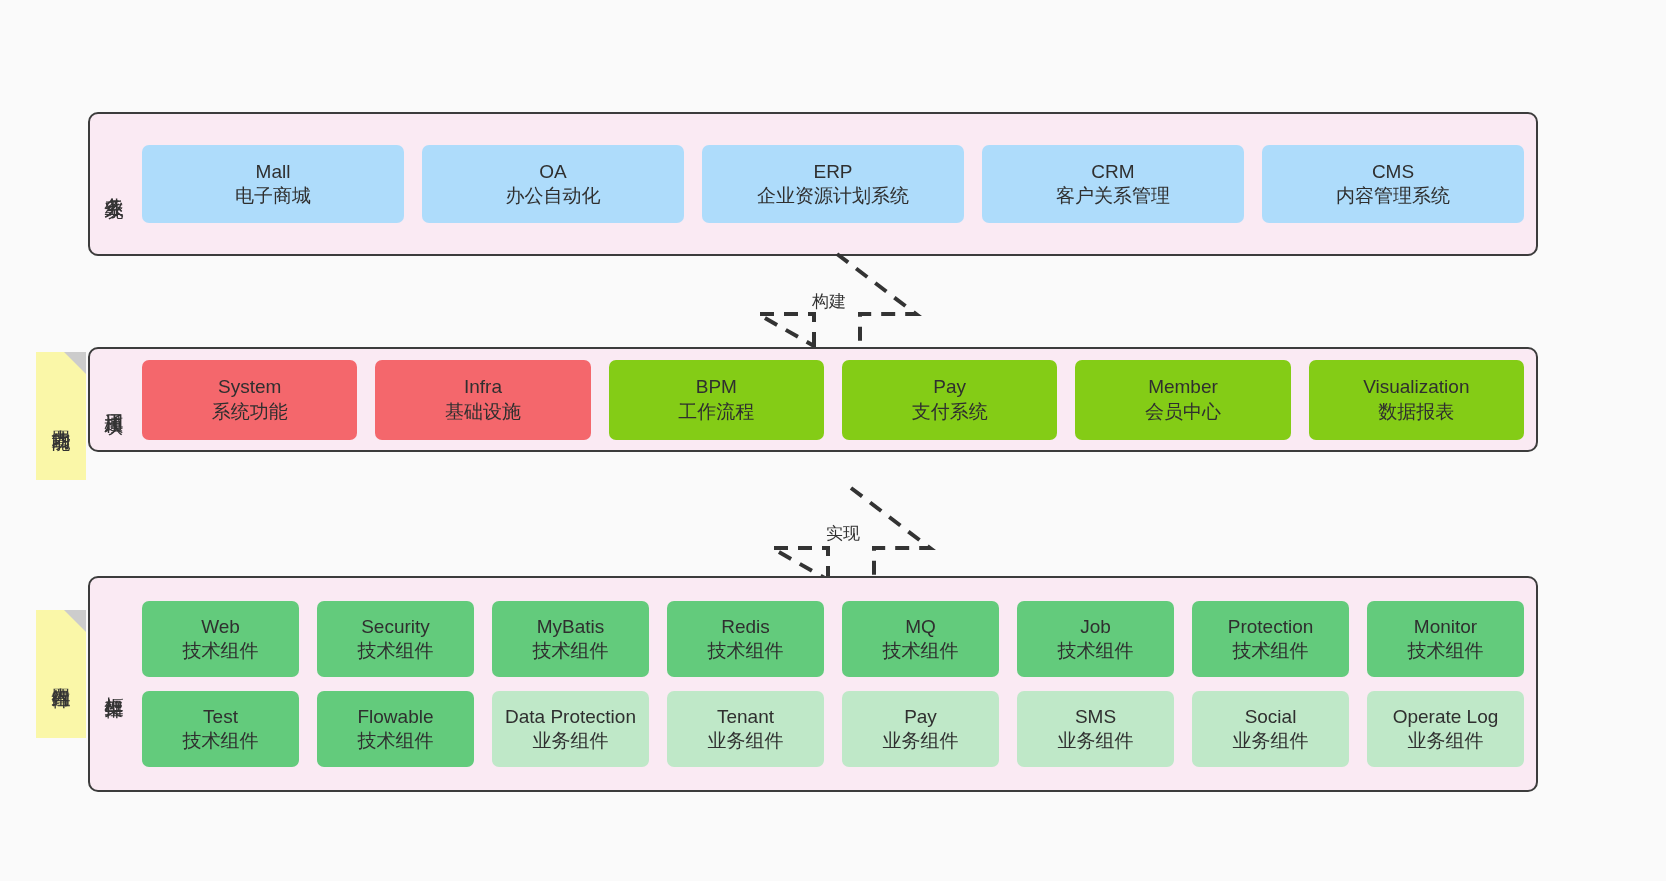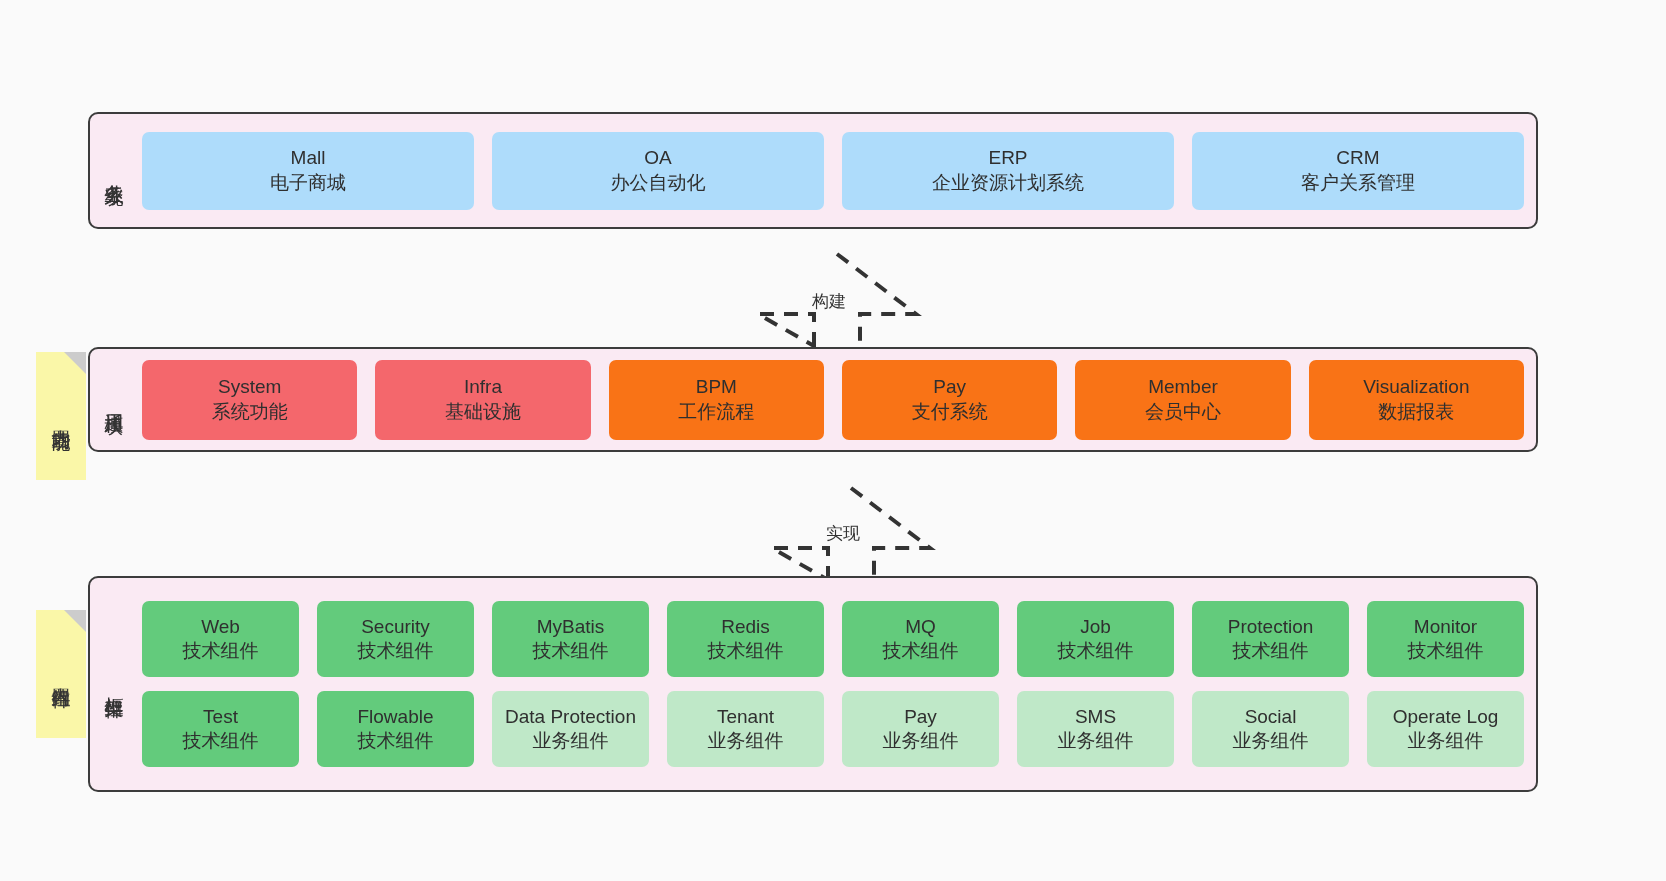--- a/index.html
+++ b/index.html
@@ -78,26 +78,26 @@
     color: #2f2f2f;
     box-sizing: border-box;
     padding: 4px 6px;
     overflow: hidden;
   }
   .card .t-en { display: block; }
   .card .t-cn { display: block; }
 
   .card.blue        { background: #aedcfb; height: 78px; }
   .card.red         { background: #f4676c; height: 80px; }
-  .card.pink        { background: #f97316; height: 80px; }
+  .card.pink        { background: #84cc16; height: 80px; }
   .card.green       { background: #63cb7c; height: 76px; }
   .card.green-light { background: #bfe8c8; height: 76px; }
 
   
-  #layer-business  { left: 88px;  top: 112px; width: 1450px; height: 117px; }
+  #layer-business  { left: 88px;  top: 112px; width: 1450px; height: 144px; }
   #layer-modules   { left: 88px;  top: 347px; width: 1450px; height: 105px; }
   #layer-framework { left: 88px;  top: 576px; width: 1450px; height: 216px; }
 
   
   .note {
     position: absolute;
     width: 50px;
     background: #faf7a8;
     display: flex;
     align-items: center;
@@ -156,20 +156,24 @@
           <span class="t-cn">办公自动化</span>
         </div>
         <div class="card blue">
           <span class="t-en">ERP</span>
           <span class="t-cn">企业资源计划系统</span>
         </div>
         <div class="card blue">
           <span class="t-en">CRM</span>
           <span class="t-cn">客户关系管理</span>
         </div>
+        <div class="card blue">
+          <span class="t-en">CMS</span>
+          <span class="t-cn">内容管理系统</span>
+        </div>
       </div>
     </div>
   </div>
 
   <svg class="connector" id="conn-build" viewBox="0 0 170 100">
     <path d="M85 6 L164 66 L108 66 L108 98 M62 98 L62 66 L6 66 Z" fill="none" stroke="#333333" stroke-width="4" stroke-dasharray="14,10" stroke-linecap="butt" stroke-linejoin="miter"></path>
   </svg>
   <div class="connector-label" id="conn-build-label">构建</div>
 
   <div class="note" id="note-builtin-features">

